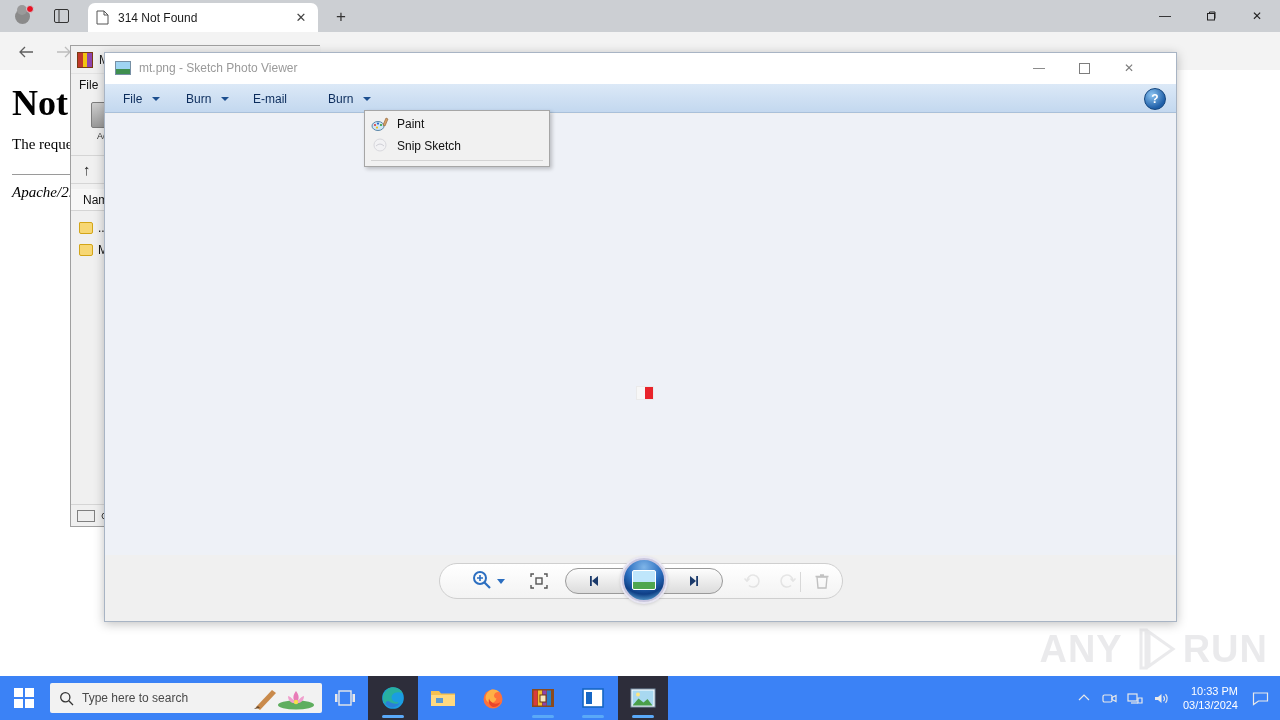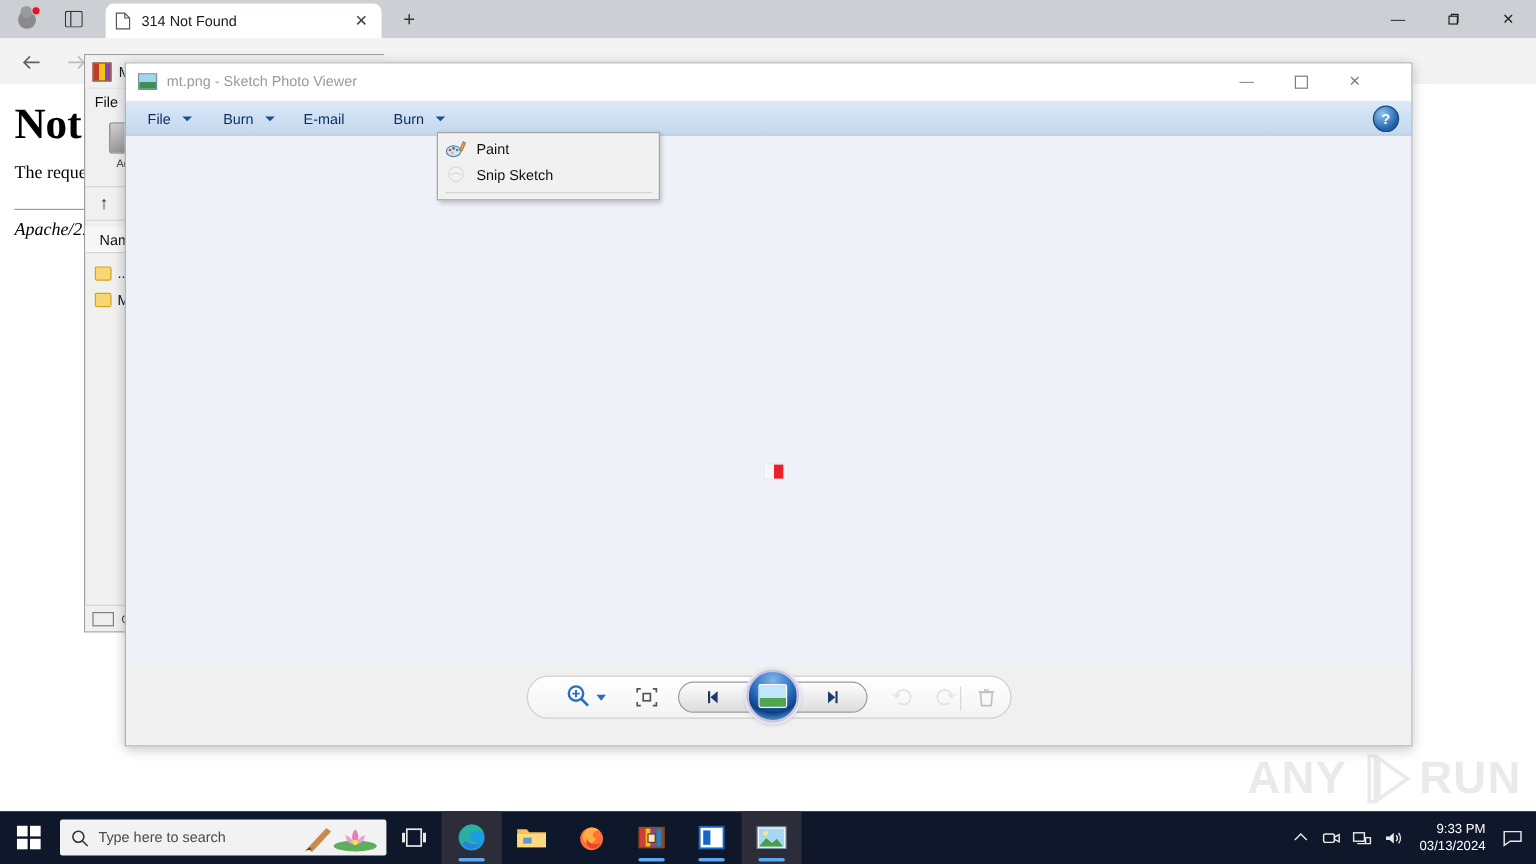--- a/index.html
+++ b/index.html
@@ -289,21 +289,21 @@
     color:rgba(160,160,170,.22);
     user-select:none;
   }
   .wm-logo{
     width:52px;height:46px;margin:0 4px;
     display:flex;align-items:center;justify-content:center;
   }
 
   
   #taskbar{
-    position:absolute;left:0;bottom:0;width:1280px;height:44px;background:#0f172a;
+    position:absolute;left:0;bottom:0;width:1280px;height:44px;background:#3b82f6;
     display:flex;align-items:center;
   }
   .tb-start{
     width:48px;height:44px;display:flex;align-items:center;justify-content:center;
   }
   .tb-search{
     margin-left:2px; width:272px;height:30px;background:#f2f2f2;border-radius:2px;
     display:flex;align-items:center;padding:0 8px;position:relative;
   }
   .tb-search-ico{width:16px;height:16px;margin-right:8px;color:#333;display:flex;align-items:center;justify-content:center;}
@@ -728,21 +728,21 @@
           <path d="M4 12h7" stroke="#e9e9e9" stroke-width="1.2"></path>
         </svg>
     </span>
     <span class="tray-ico">
       <svg width="17" height="15" viewBox="0 0 17 15">
           <path d="M2 6h3l3.5-3v9L5 9H2z" fill="#e9e9e9"></path>
           <path d="M10.5 5a4 4 0 0 1 0 5M12.5 3.2a7 7 0 0 1 0 8.6" fill="none" stroke="#e9e9e9" stroke-width="1.2"></path>
         </svg>
     </span>
     <span class="tray-clock">
-      <span>9:33 PM</span>
+      <span>10:33 PM</span>
       <span>03/13/2024</span>
     </span>
     <span class="tray-notif">
       <svg width="17" height="15" viewBox="0 0 17 15">
           <path d="M1.5 2h14v8h-9l-5 3.5z" fill="none" stroke="#e9e9e9" stroke-width="1.2"></path>
         </svg>
     </span>
   </div>
 </div>
 

